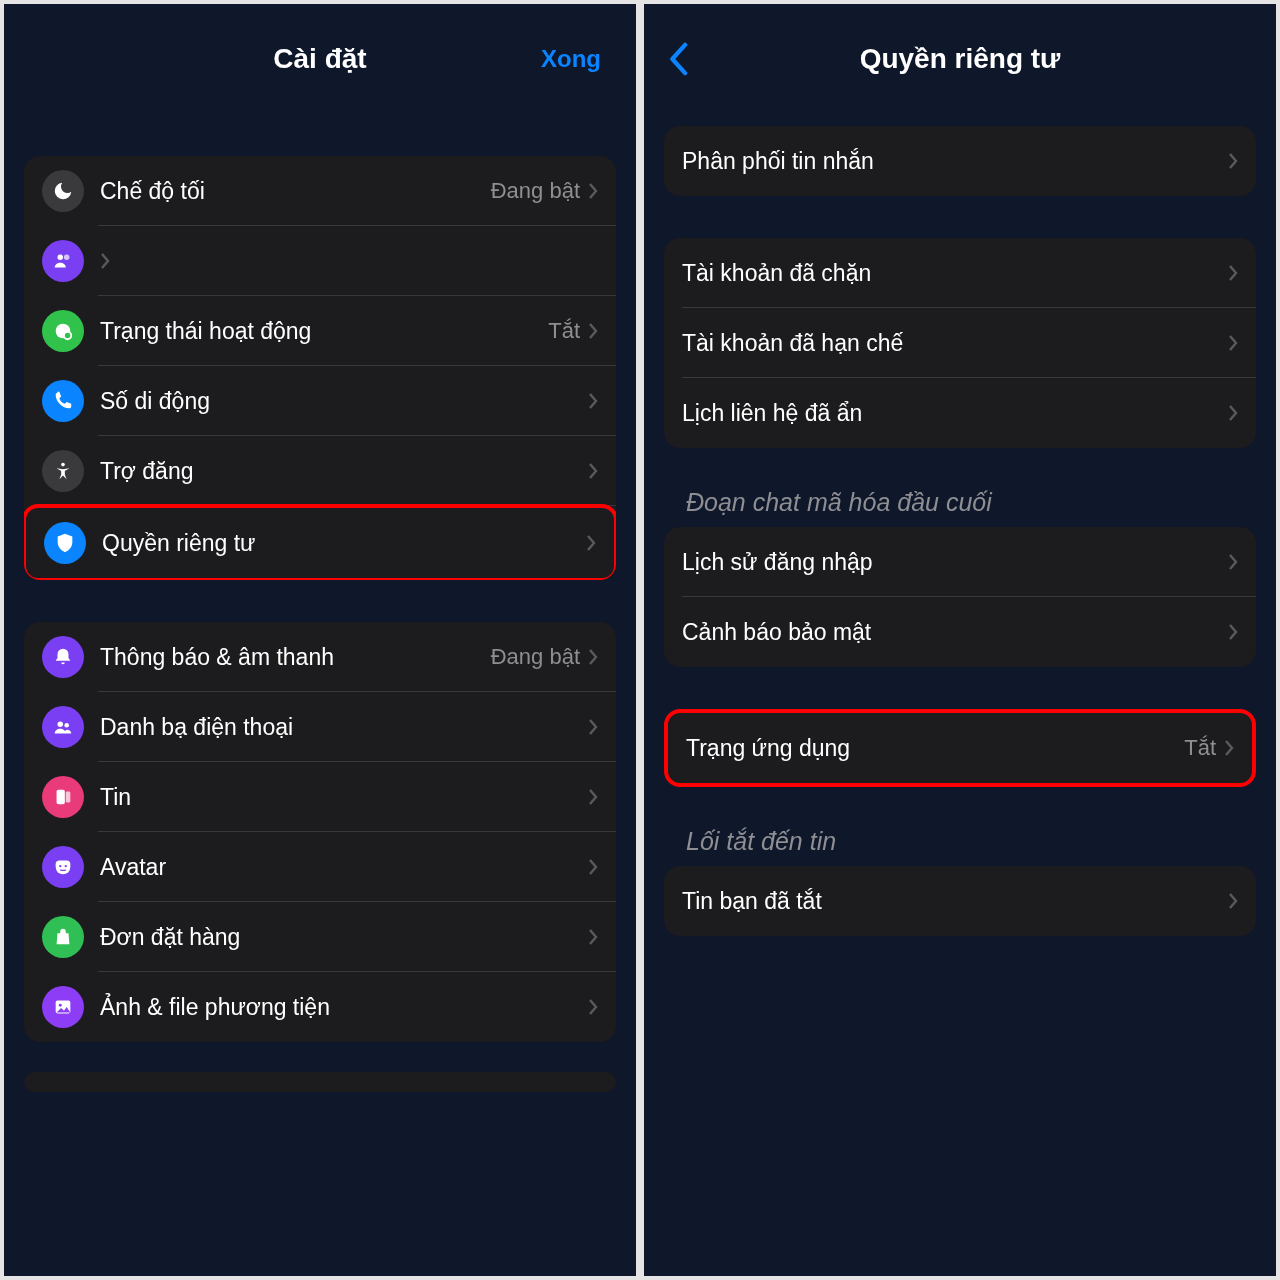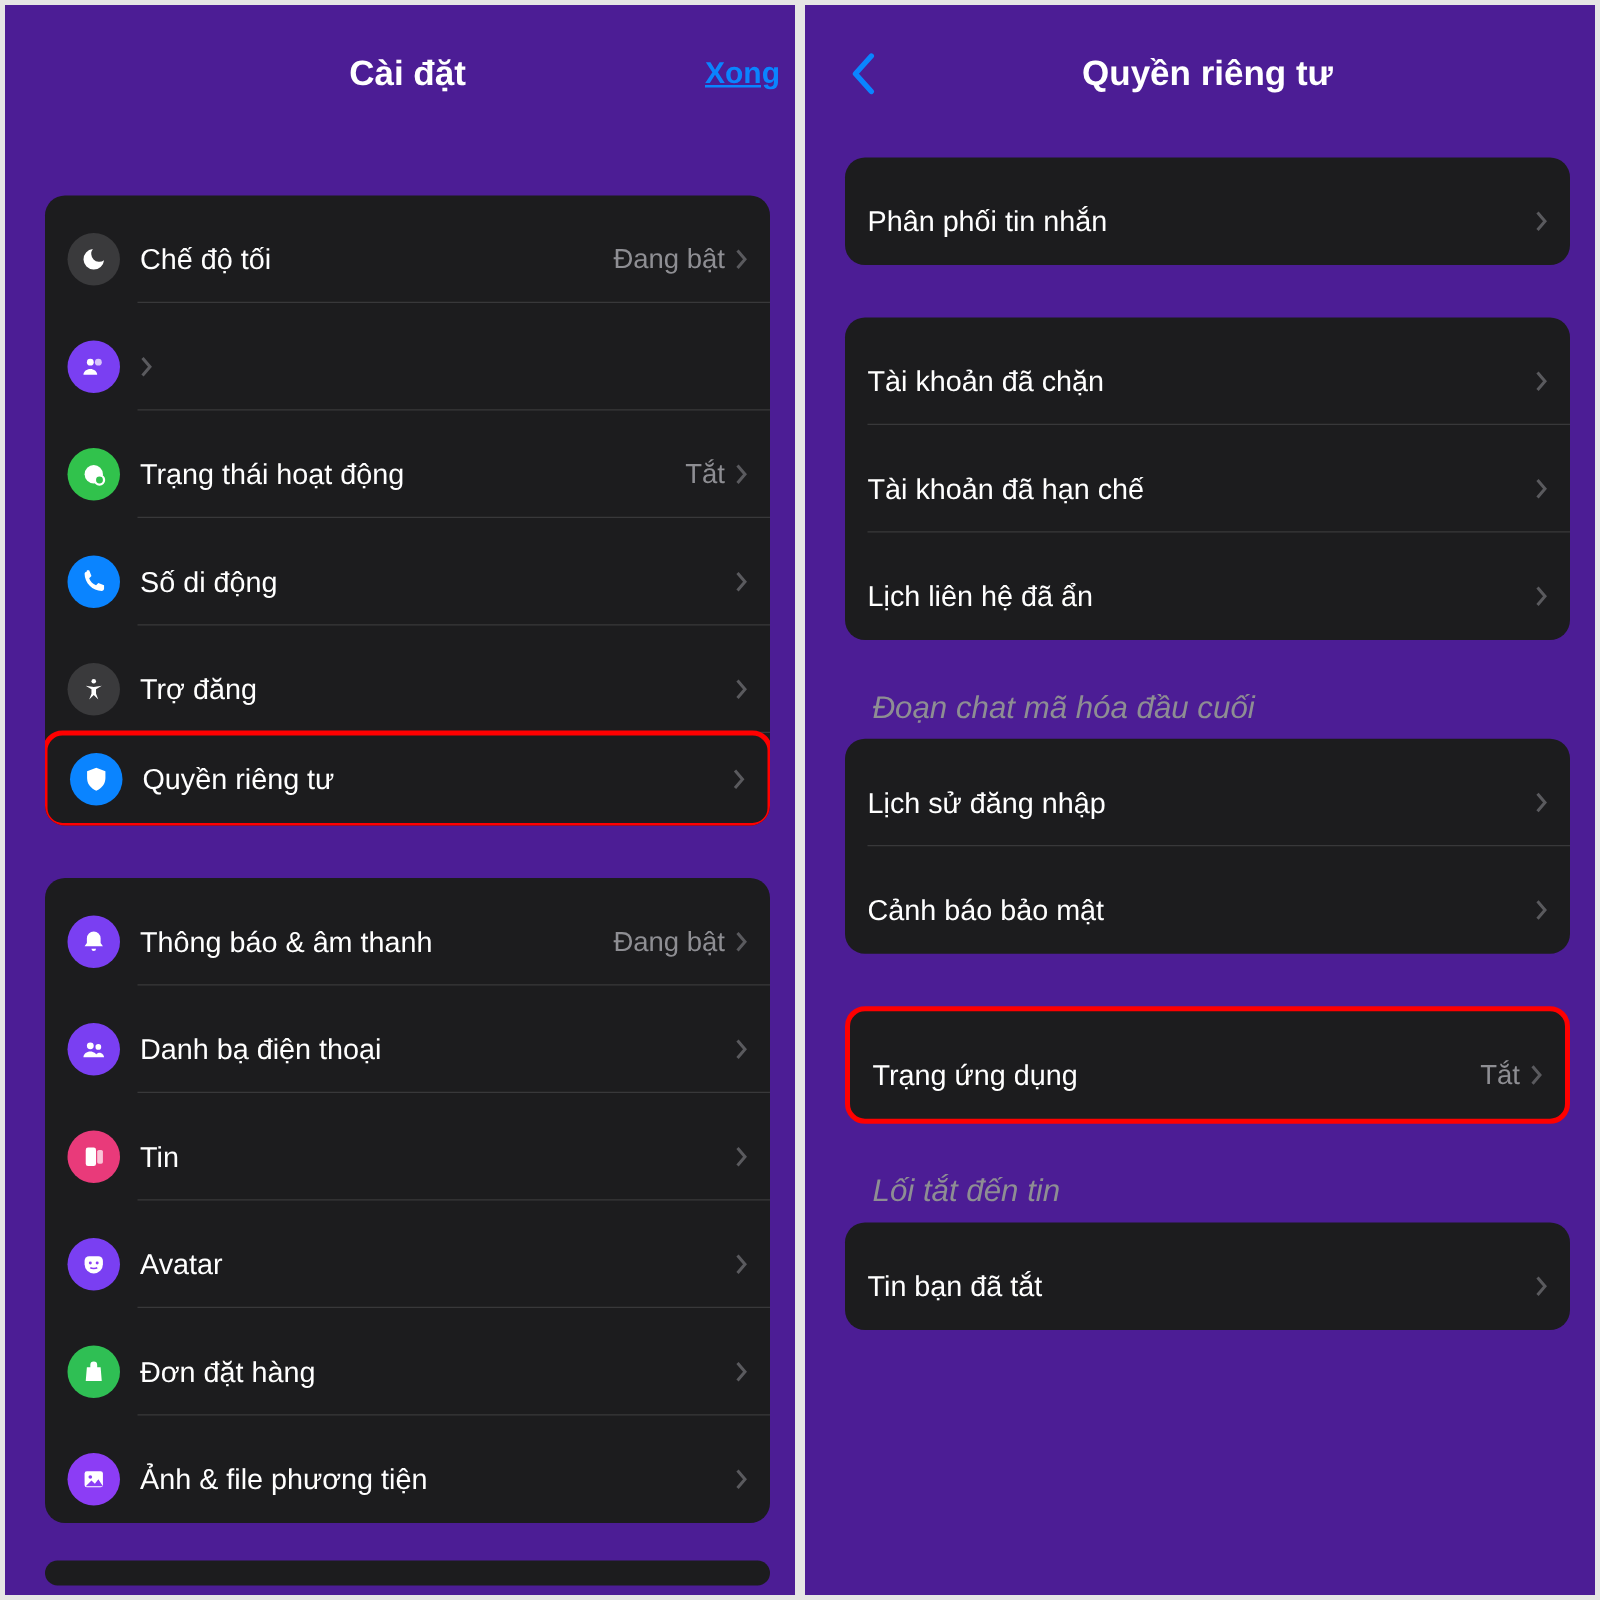--- a/index.html
+++ b/index.html
@@ -4,38 +4,36 @@
 <style>
   * { box-sizing: border-box; margin: 0; padding: 0; }
   body {
     width: 1280px; height: 1280px;
     background: #e5e5e5;
     font-family: -apple-system, "Helvetica Neue", Arial, sans-serif;
     display: flex; gap: 8px; padding: 4px;
   }
   .phone {
     flex: 1; height: 100%;
-    background: #4c1d95;
+    background: #0f172a;
     display: flex; flex-direction: column;
     overflow: hidden;
-    padding-left: 12px;
   }
   .header {
     height: 110px;
     display: flex; align-items: center; justify-content: center;
     position: relative;
     padding: 0 24px;
   }
   .header-title {
     color: #fff; font-size: 28px; font-weight: 700;
   }
   .header-action {
-    position: absolute; right: 12px;
+    position: absolute; right: 35px;
     color: #0a84ff; font-size: 24px; font-weight: 600;
-    text-decoration: underline;
     cursor: pointer;
     text-align: right;
   }
   .header-back {
     position: absolute; left: 24px;
     color: #0a84ff; cursor: pointer;
     display: flex; align-items: center;
   }
   .header-back svg { width: 20px; height: 34px; }
   .content { flex: 1; overflow-y: auto; padding: 0 20px 20px 20px; }
@@ -50,21 +48,20 @@
     color: #8e8e93; font-size: 25px;
     padding: 10px 22px 10px 22px;
     font-style: italic;
   }
   .row {
     display: flex; align-items: center;
     min-height: 70px;
     padding: 14px 18px;
     position: relative;
     cursor: pointer;
-    margin-top: 16px;
   }
   .row.sep::after {
     content: "";
     position: absolute; left: 74px; right: 0; bottom: 0;
     height: 1px; background: #38383a;
   }
   .row.sep-full::after {
     content: "";
     position: absolute; left: 18px; right: 0; bottom: 0;
     height: 1px; background: #38383a;

